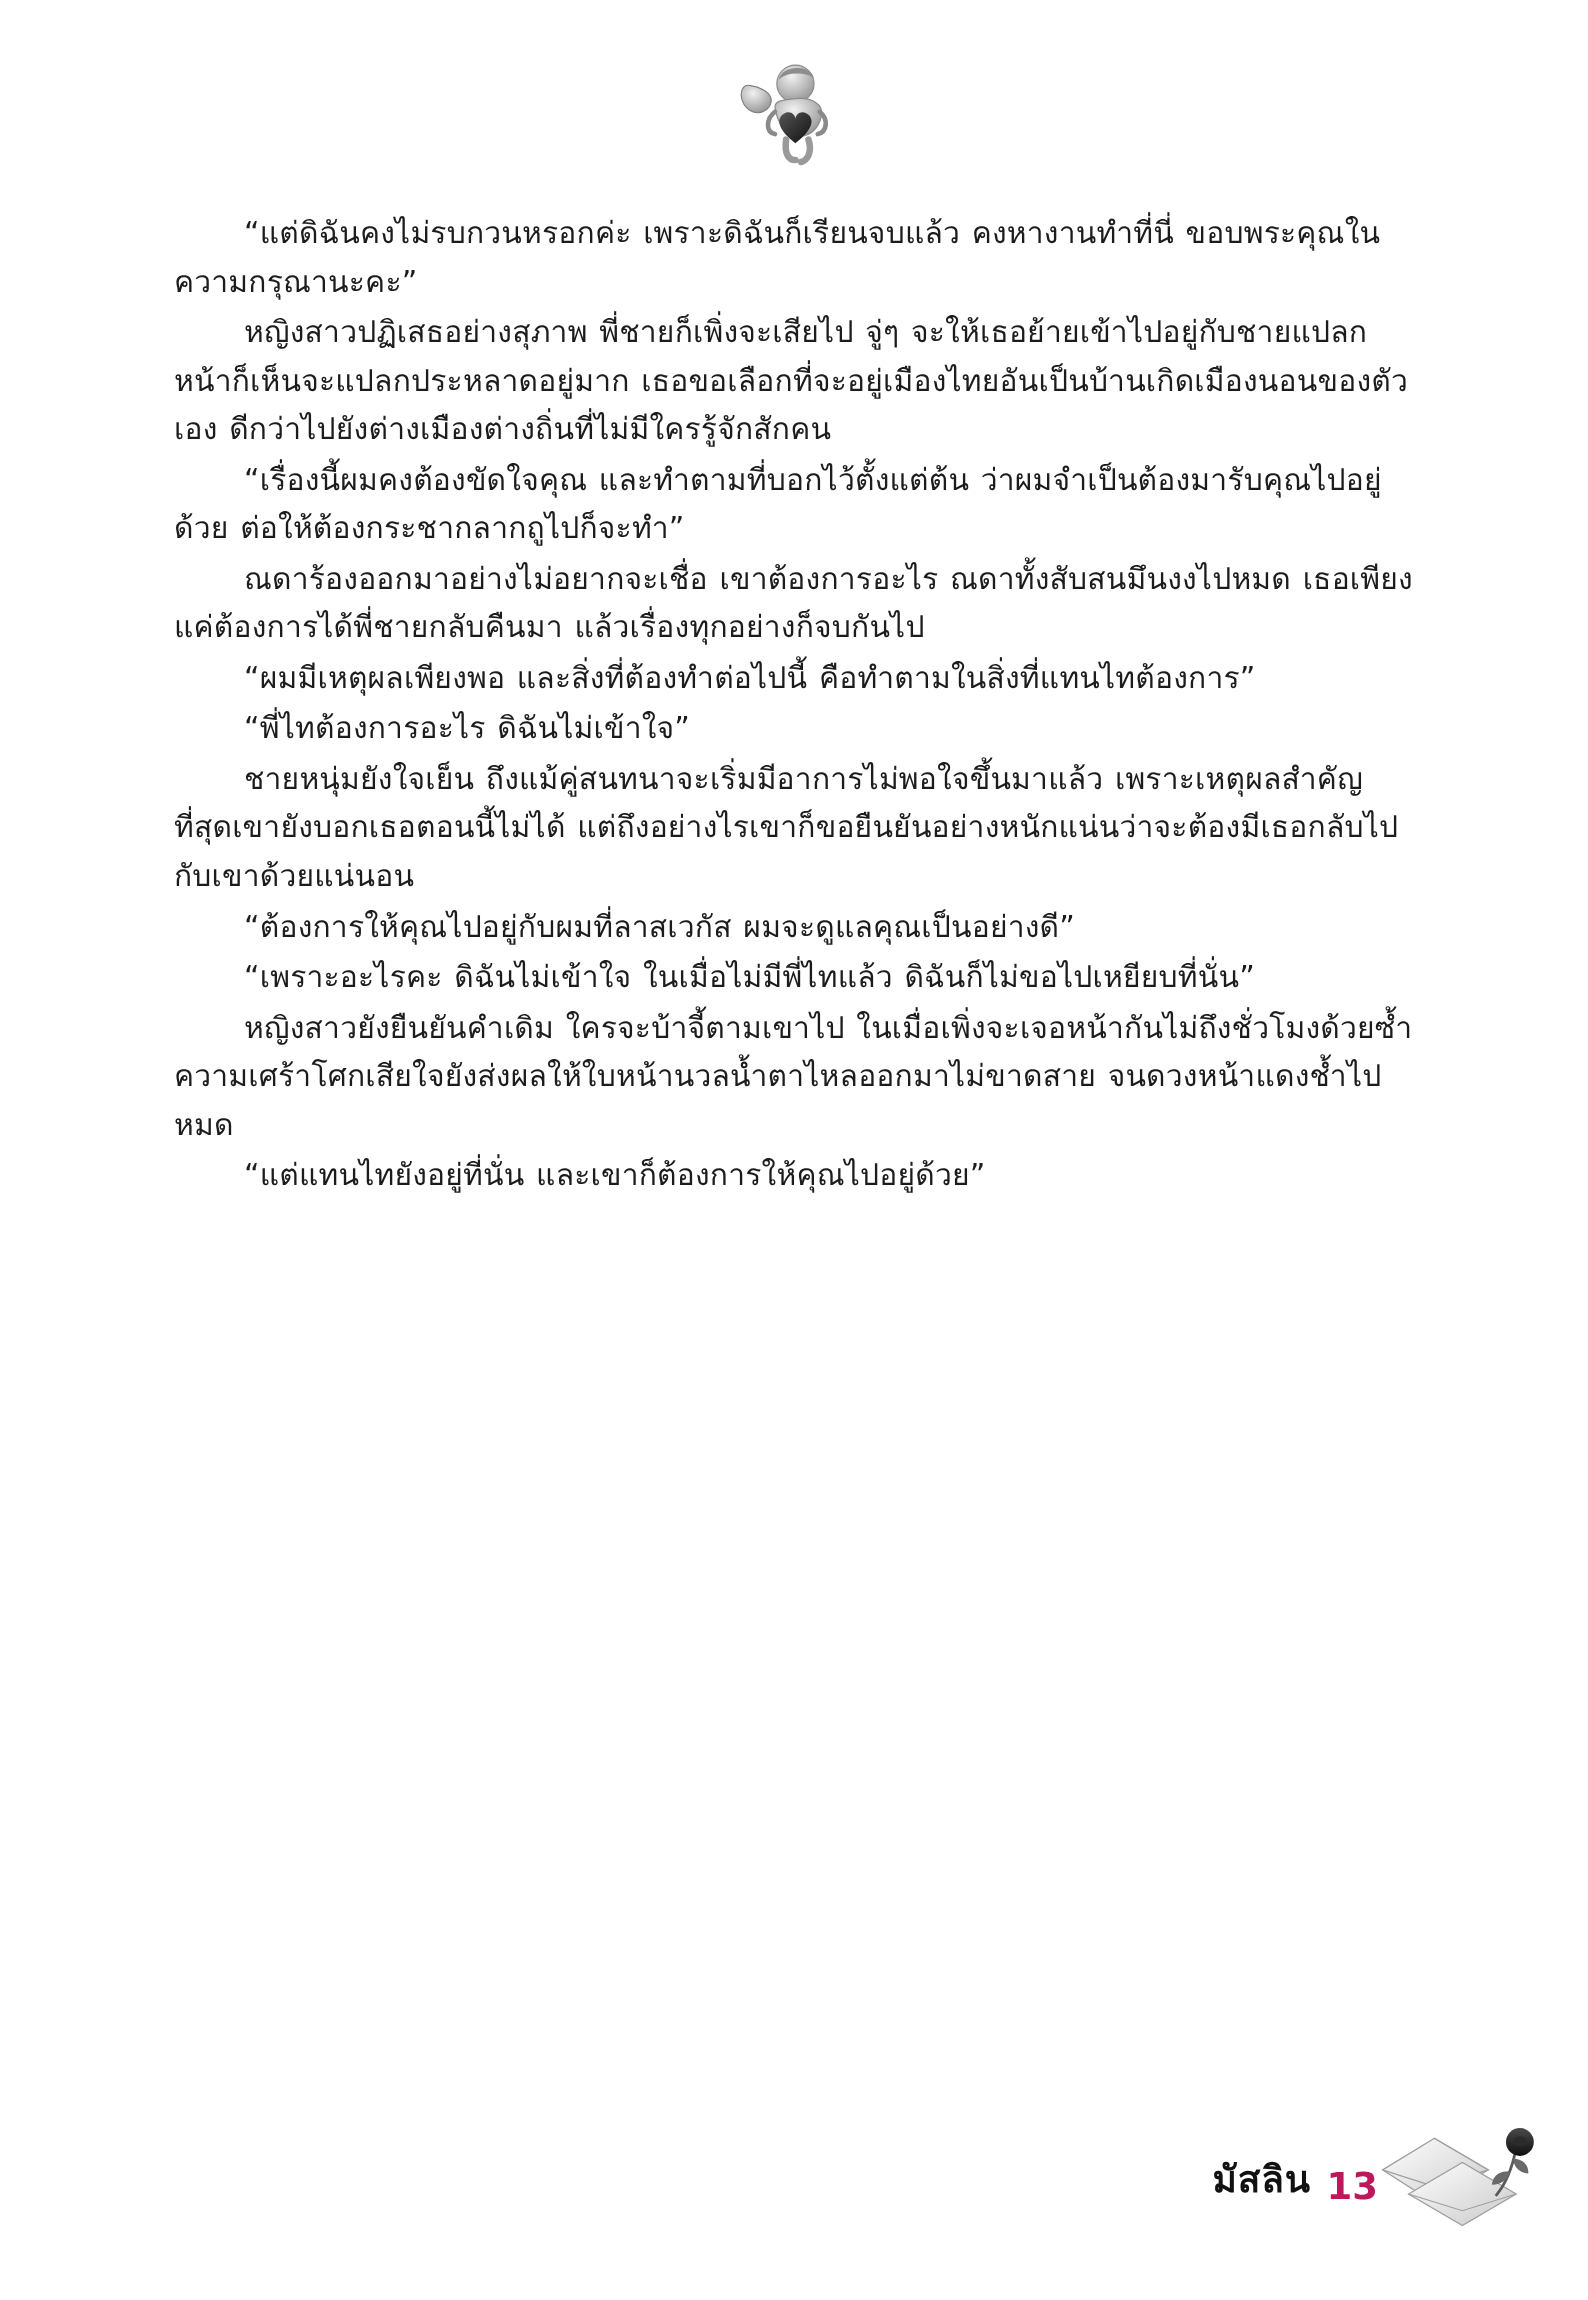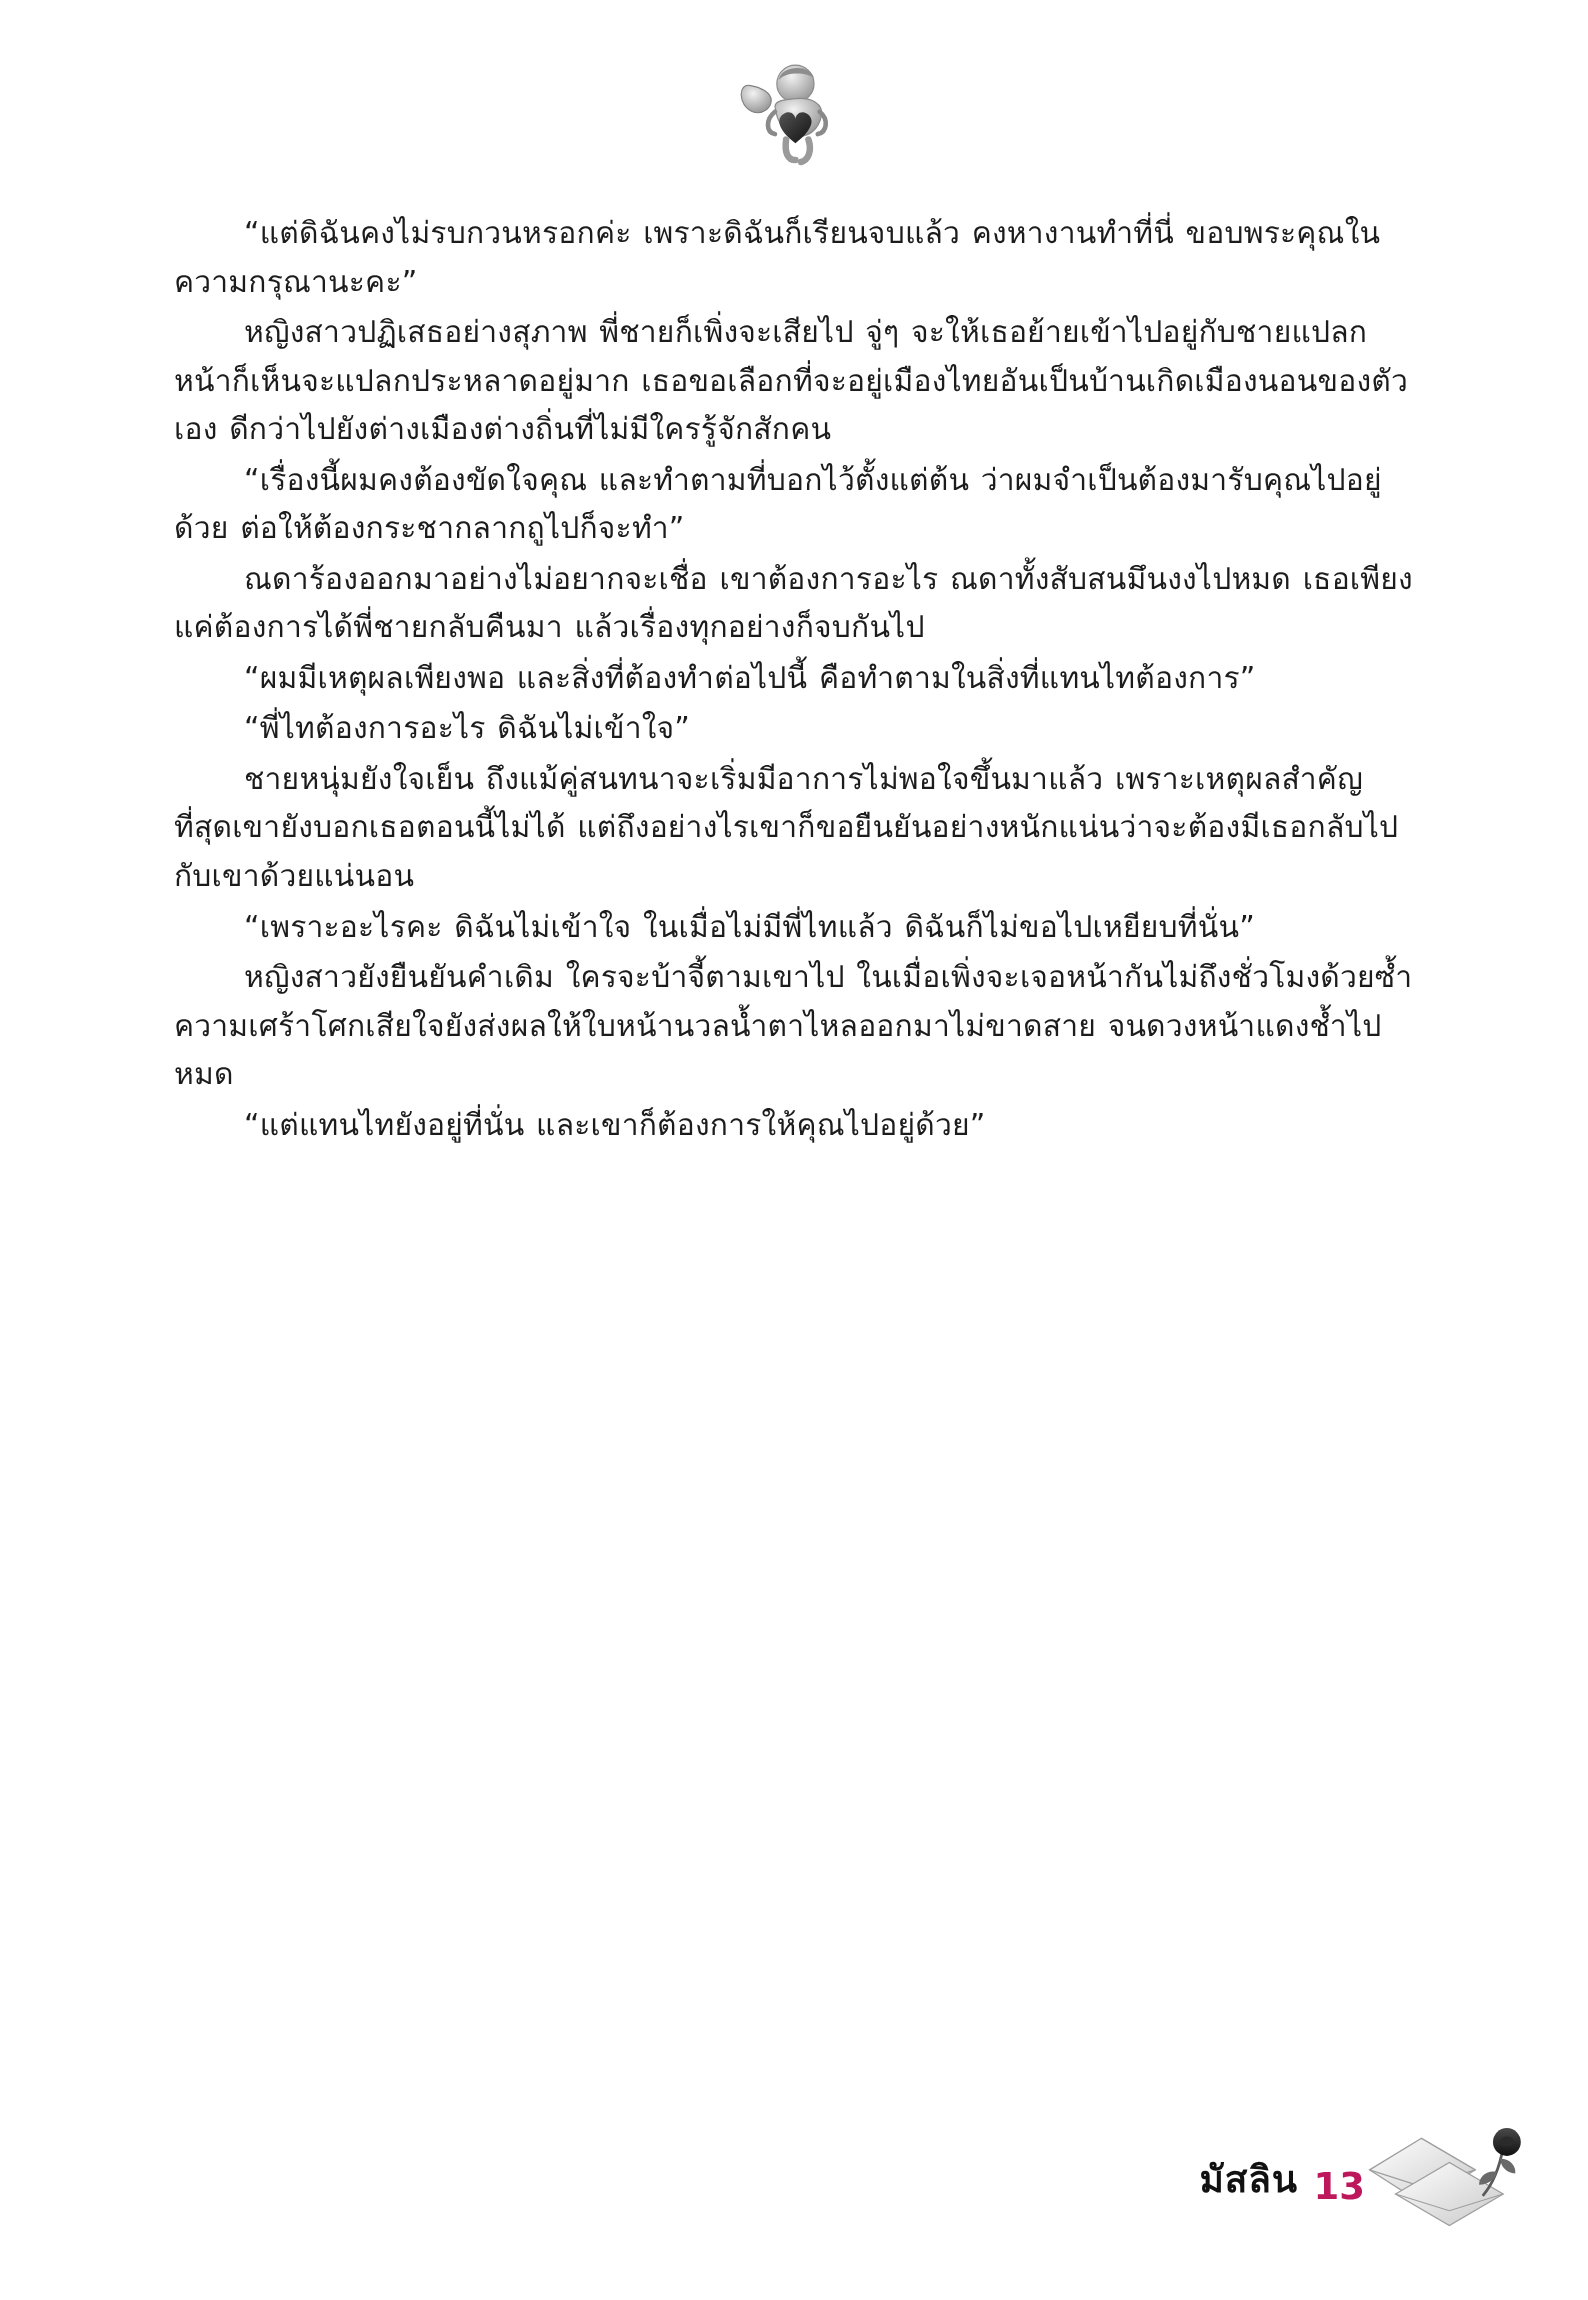--- a/index.html
+++ b/index.html
@@ -56,21 +56,21 @@
     word-spacing: 1.9px;
     color: #1c1c1c;
     font-family: "DejaVu Sans", "Liberation Sans", sans-serif;
   }
 
   
   .footer {
     position: absolute;
     bottom: 85px;
     left: 0;
-    right: 13px;
+    right: 0;
     height: 111px;
   }
   .footer-label {
     position: absolute;
     right: 278px;
     bottom: 7.4px;
     font-size: 37px;
     font-weight: bold;
     color: #111;
     letter-spacing: 0.9px;
@@ -133,20 +133,21 @@
   </div>
 
   <div class="content">
     <p class="para">“แต่ดิฉันคงไม่รบกวนหรอกค่ะ เพราะดิฉันก็เรียนจบแล้ว คงหางานทำที่นี่ ขอบพระคุณในความกรุณานะคะ”</p>
     <p class="para">หญิงสาวปฏิเสธอย่างสุภาพ พี่ชายก็เพิ่งจะเสียไป จู่ๆ จะให้เธอย้ายเข้าไปอยู่กับชายแปลกหน้าก็เห็นจะแปลกประหลาดอยู่มาก เธอขอเลือกที่จะอยู่เมืองไทยอันเป็นบ้านเกิดเมืองนอนของตัวเอง ดีกว่าไปยังต่างเมืองต่างถิ่นที่ไม่มีใครรู้จักสักคน</p>
     <p class="para">“เรื่องนี้ผมคงต้องขัดใจคุณ และทำตามที่บอกไว้ตั้งแต่ต้น ว่าผมจำเป็นต้องมารับคุณไปอยู่ด้วย ต่อให้ต้องกระชากลากถูไปก็จะทำ”</p>
     <p class="para">ณดาร้องออกมาอย่างไม่อยากจะเชื่อ เขาต้องการอะไร ณดาทั้งสับสนมึนงงไปหมด เธอเพียงแค่ต้องการได้พี่ชายกลับคืนมา แล้วเรื่องทุกอย่างก็จบกันไป</p>
     <p class="para">“ผมมีเหตุผลเพียงพอ และสิ่งที่ต้องทำต่อไปนี้ คือทำตามในสิ่งที่แทนไทต้องการ”</p>
     <p class="para">“พี่ไทต้องการอะไร ดิฉันไม่เข้าใจ”</p>
     <p class="para">ชายหนุ่มยังใจเย็น ถึงแม้คู่สนทนาจะเริ่มมีอาการไม่พอใจขึ้นมาแล้ว เพราะเหตุผลสำคัญที่สุดเขายังบอกเธอตอนนี้ไม่ได้ แต่ถึงอย่างไรเขาก็ขอยืนยันอย่างหนักแน่นว่าจะต้องมีเธอกลับไปกับเขาด้วยแน่นอน</p>
+    <p class="para">“ต้องการให้คุณไปอยู่กับผมที่ลาสเวกัส ผมจะดูแลคุณเป็นอย่างดี”</p>
     <p class="para">“เพราะอะไรคะ ดิฉันไม่เข้าใจ ในเมื่อไม่มีพี่ไทแล้ว ดิฉันก็ไม่ขอไปเหยียบที่นั่น”</p>
     <p class="para">หญิงสาวยังยืนยันคำเดิม ใครจะบ้าจี้ตามเขาไป ในเมื่อเพิ่งจะเจอหน้ากันไม่ถึงชั่วโมงด้วยซ้ำ ความเศร้าโศกเสียใจยังส่งผลให้ใบหน้านวลน้ำตาไหลออกมาไม่ขาดสาย จนดวงหน้าแดงช้ำไปหมด</p>
     <p class="para">“แต่แทนไทยังอยู่ที่นั่น และเขาก็ต้องการให้คุณไปอยู่ด้วย”</p>
   </div>
 
   <div class="footer">
     <div class="footer-label">มัสลิน</div>
     <div class="footer-page">13</div>
     <div class="footer-ornament">
       <svg viewBox="0 0 180 130" width="167" height="121" aria-hidden="true">

